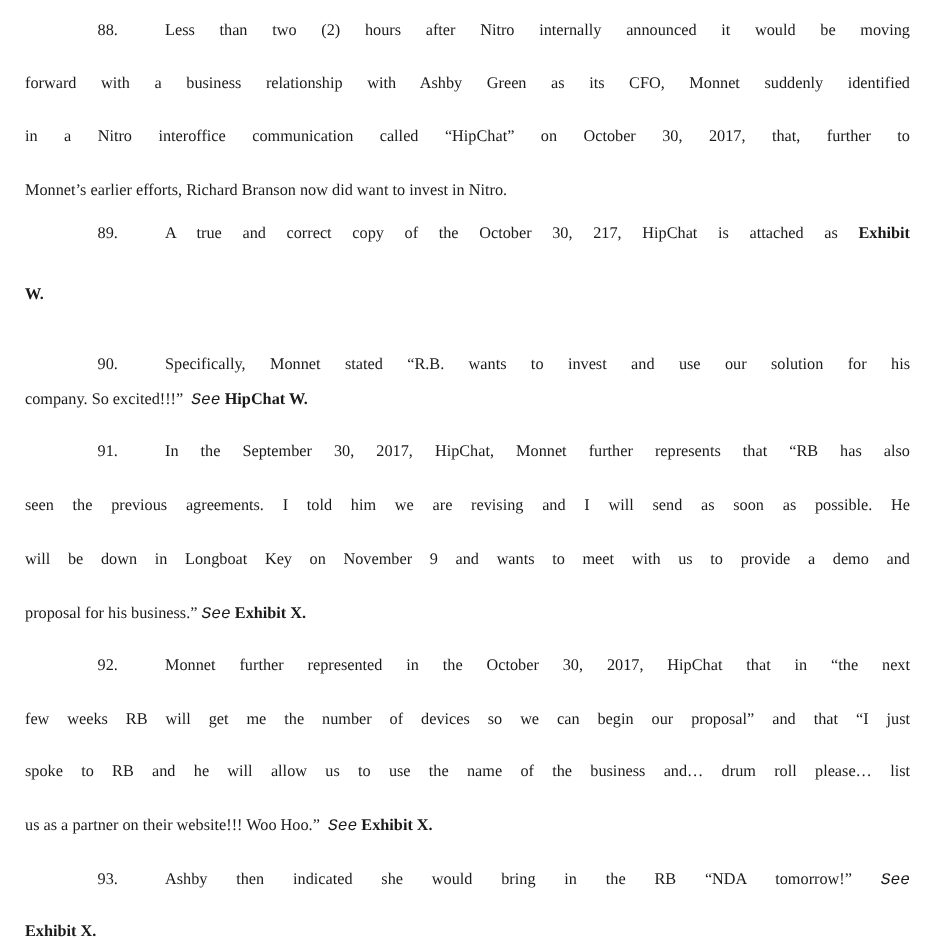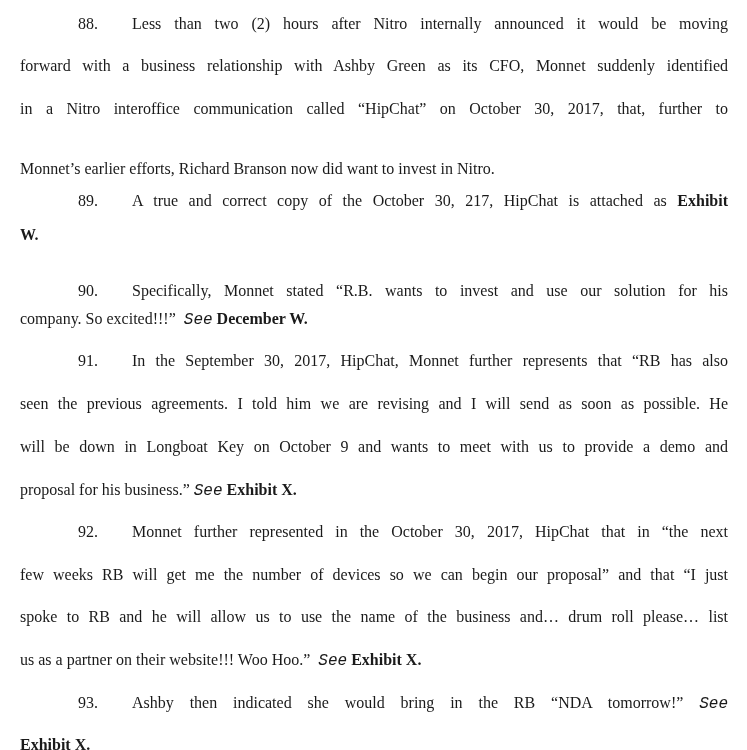--- a/index.html
+++ b/index.html
@@ -1,50 +1,50 @@
 <!DOCTYPE html>
 <html><head>
 <meta charset="utf-8">
 <style>
   html, body { margin: 0; padding: 0; background: #ffffff; }
   body { width: 747px; height: 750px; overflow: hidden; position: relative;
          font-family: "Liberation Serif", "DejaVu Serif", serif; color: #1a1a1a; }
-  .line { position: absolute; left: 20px; width: 708px; font-size: 16px;
+  .line { position: absolute; left: 20px; width: 708px; font-size: 13px;
           line-height: 22px; white-space: nowrap; text-align: justify;
           text-align-last: justify; }
   .line.last { text-align-last: left; }
   .line.first { left: 78px; width: 650px; }
   .num { display: inline-block; width: 54px; text-align-last: left; }
   b { font-weight: bold; }
   i { font-style: italic; font-family: Liberation Mono, monospace; }
 </style>
 </head>
 <body>
 
 <div>
   <div class="line first" style="top:13px"><span class="num">88.</span><span>Less than two (2) hours after Nitro internally announced it would be moving</span></div>
   <div class="line" style="top:55px">forward with a business relationship with Ashby Green as its CFO, Monnet suddenly identified</div>
   <div class="line" style="top:98px">in a Nitro interoffice communication called “HipChat” on October 30, 2017, that, further to</div>
-  <div class="line last" style="top:158px">Monnet’s earlier efforts, Richard Branson now did want to invest in Nitro.</div>
+  <div class="line last" style="top:141px">Monnet’s earlier efforts, Richard Branson now did want to invest in Nitro.</div>
 </div>
 
 <div>
-  <div class="line first" style="top:190px"><span class="num">89.</span><span>A true and correct copy of the October 30, 217, HipChat is attached as</span> <b>Exhibit</b></div>
+  <div class="line first" style="top:175px"><span class="num">89.</span><span>A true and correct copy of the October 30, 217, HipChat is attached as</span> <b>Exhibit</b></div>
   <div class="line last" style="top:224px"><b>W.</b></div>
 </div>
 
 <div>
   <div class="line first" style="top:280px"><span class="num">90.</span><span>Specifically, Monnet stated “R.B. wants to invest and use our solution for his</span></div>
-  <div class="line last" style="top:308px"><span>company. So excited!!!”</span>&nbsp; <i>See</i> <b>December W.</b></div>
+  <div class="line last" style="top:308px"><span>company. So excited!!!”</span>&nbsp; <i>See</i> <b>HipChat W.</b></div>
 </div>
 
 <div>
   <div class="line first" style="top:350px"><span class="num">91.</span><span>In the September 30, 2017, HipChat, Monnet further represents that “RB has also</span></div>
   <div class="line" style="top:393px">seen the previous agreements. I told him we are revising and I will send as soon as possible.  He</div>
-  <div class="line" style="top:436px">will be down in Longboat Key on October 9 and wants to meet with us to provide a demo and</div>
+  <div class="line" style="top:436px">will be down in Longboat Key on November 9 and wants to meet with us to provide a demo and</div>
   <div class="line last" style="top:479px"><span>proposal for his business.”</span> <i>See</i> <b>Exhibit X.</b></div>
 </div>
 
 <div>
   <div class="line first" style="top:521px"><span class="num">92.</span><span>Monnet further represented in the October 30, 2017, HipChat that in “the next</span></div>
   <div class="line" style="top:564px">few weeks RB will get me the number of devices so we can begin our proposal” and that “I just</div>
   <div class="line" style="top:606px">spoke to RB and he will allow us to use the name of the business and… drum roll please… list</div>
   <div class="line last" style="top:649px"><span>us as a partner on their website!!! Woo Hoo.”</span>&nbsp; <i>See</i> <b>Exhibit X.</b></div>
 </div>
 

